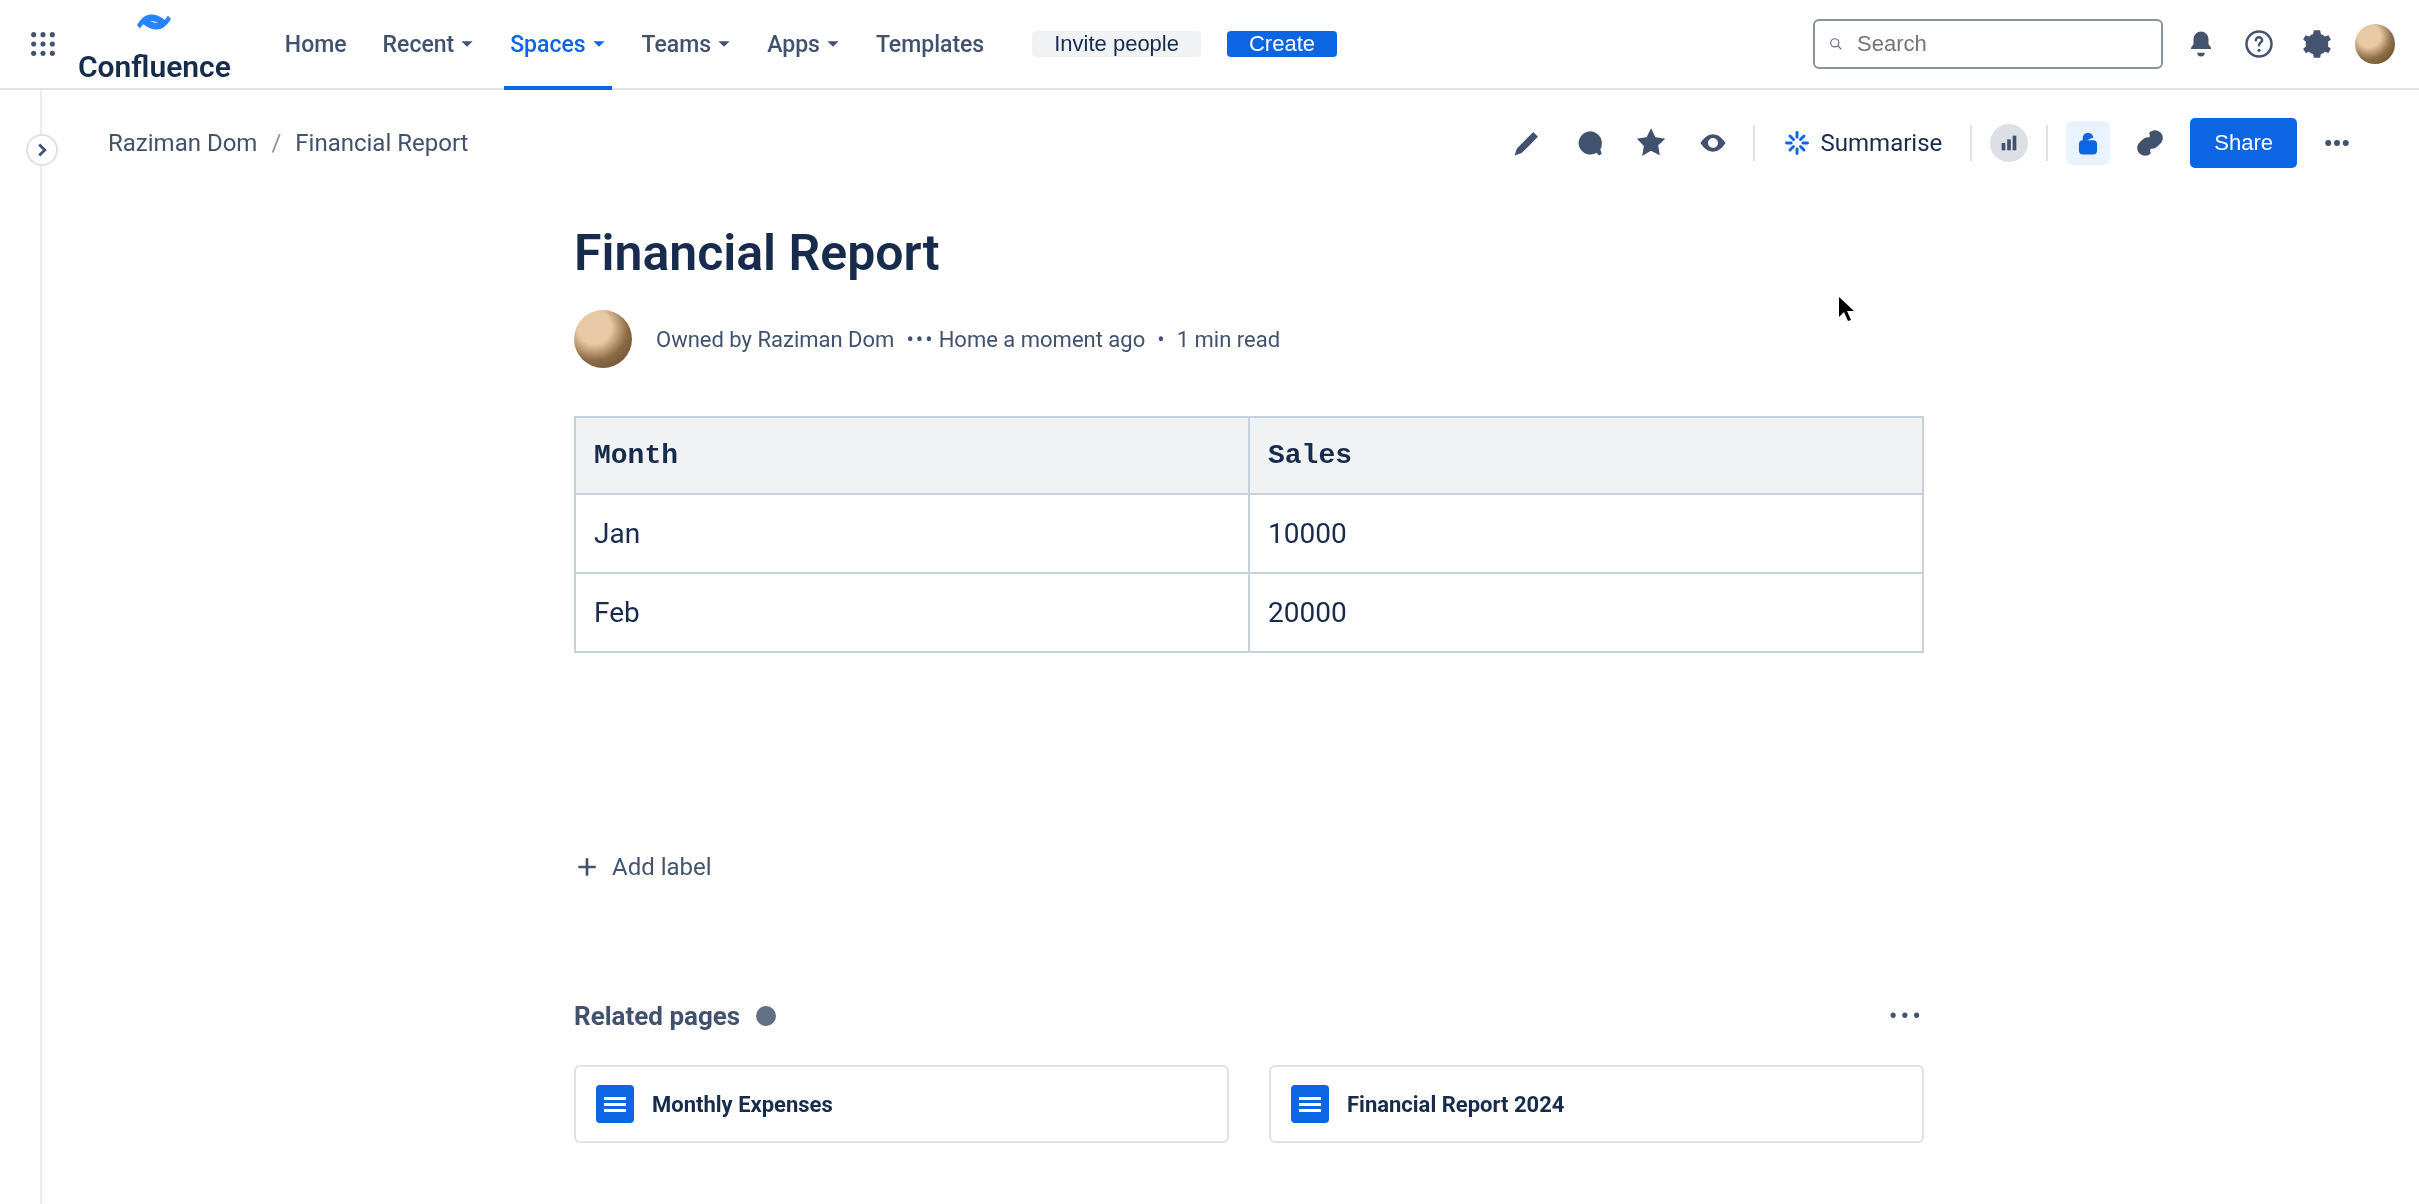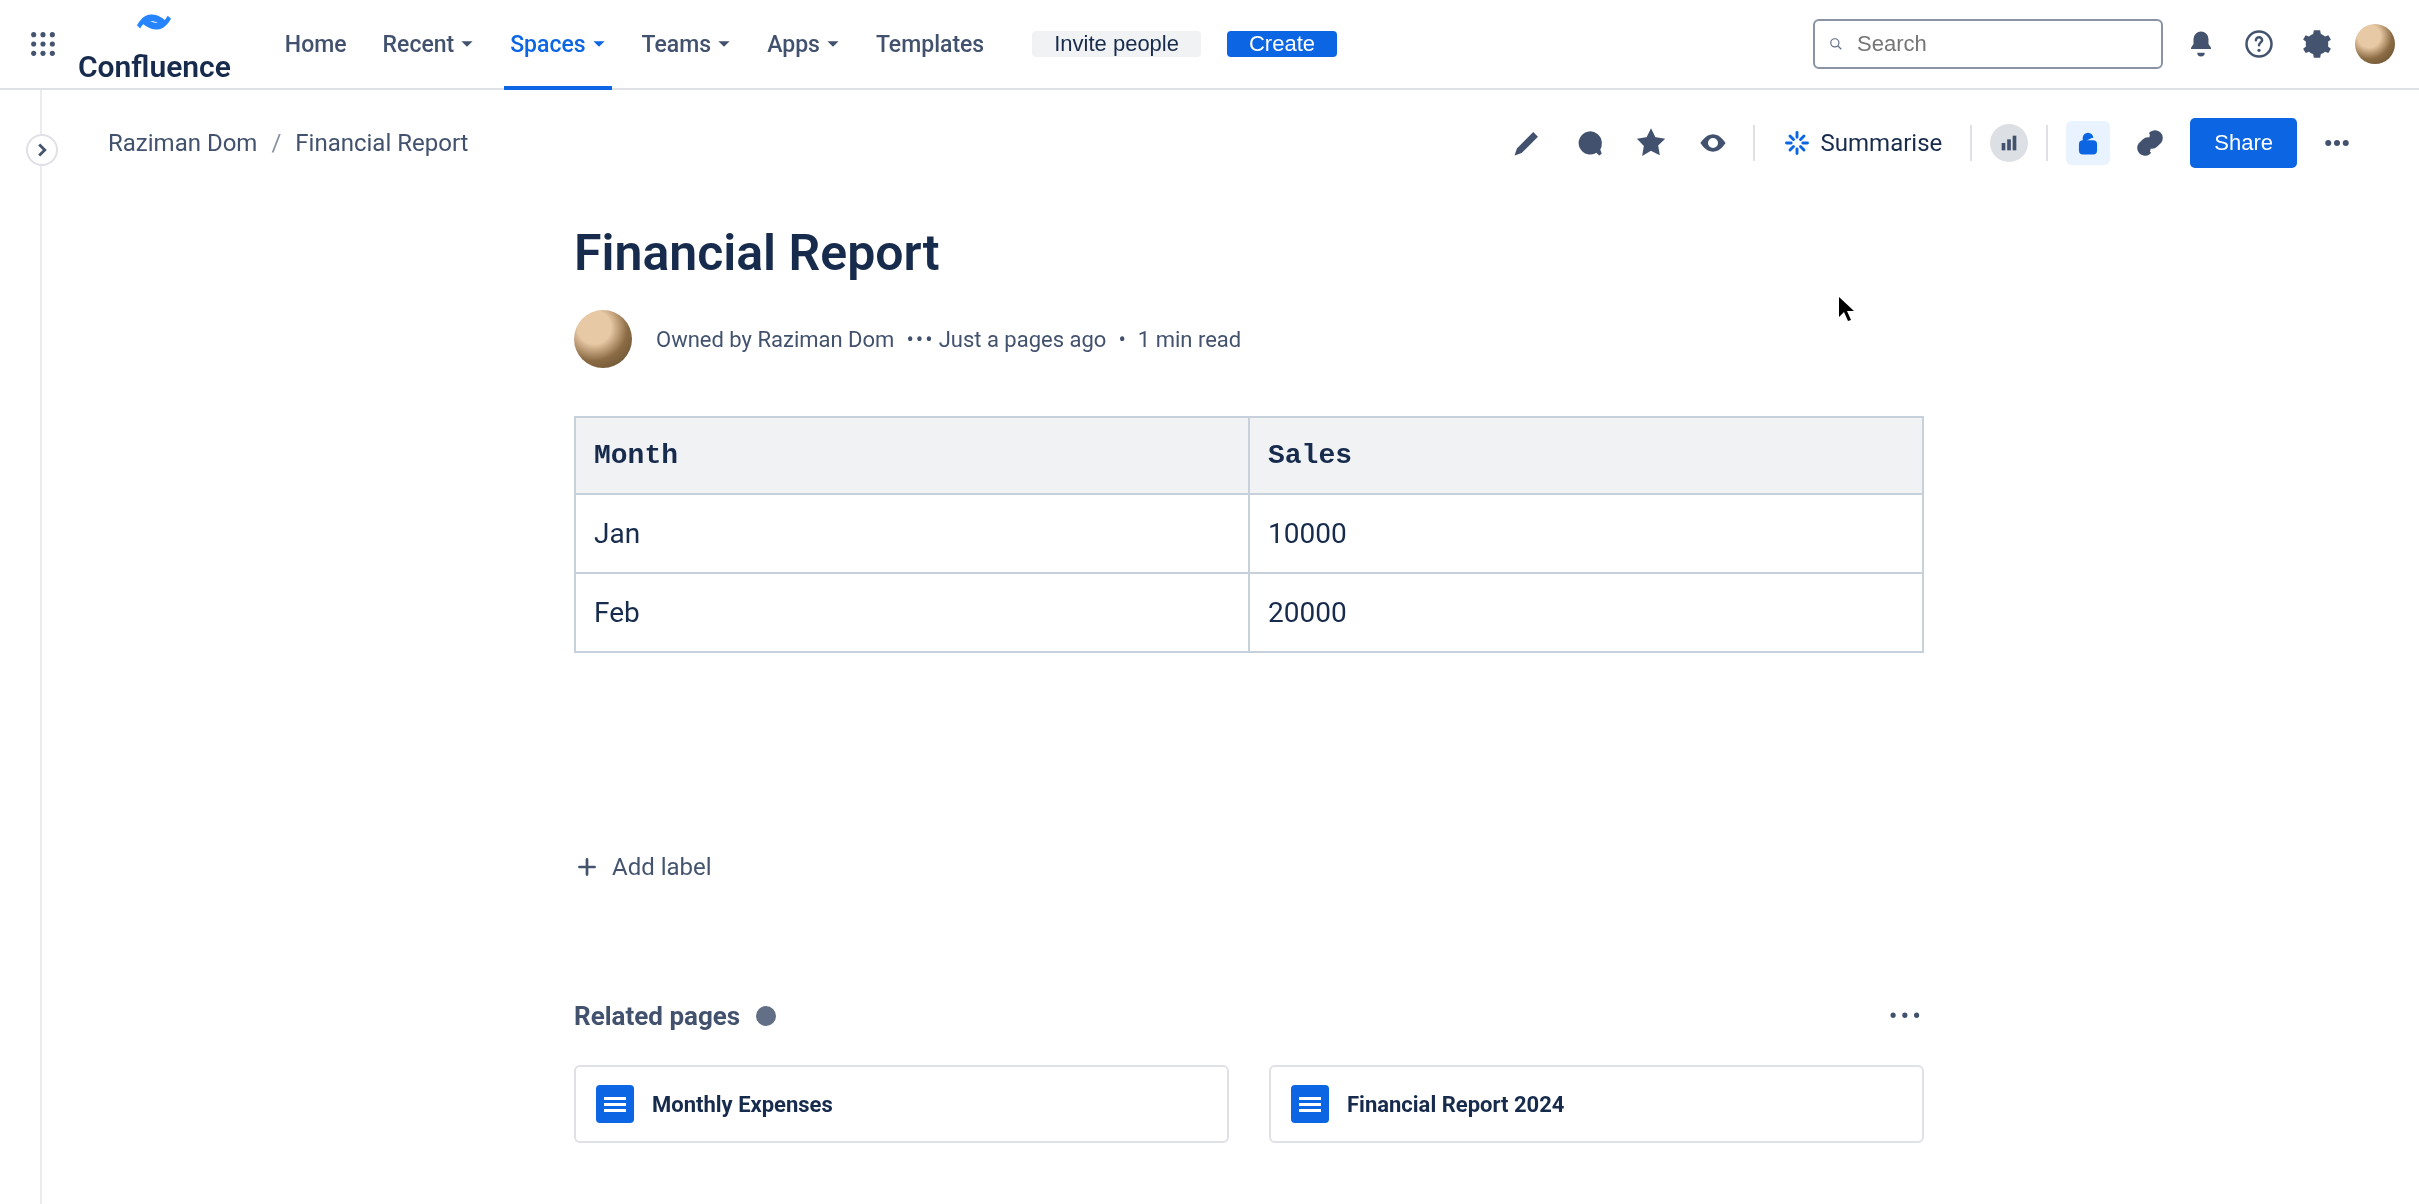--- a/index.html
+++ b/index.html
@@ -392,21 +392,21 @@
     <h1 class="page-title">Financial Report</h1>
 
     <div class="byline">
       <div class="byline-avatar"></div>
       <div class="byline-text">
         <div class="byline-row1">
           <span><span>Owned by </span><span>Raziman Dom</span></span>
           <span class="dots">•••</span>
         </div>
         <div class="byline-row2">
-          <span>Just a pages ago</span>
+          <span>Home a moment ago</span>
           <span class="dot">•</span>
           <span>1 min read</span>
         </div>
       </div>
     </div>
 
     <table class="data">
       <thead>
         <tr>
           <th>Month</th>

